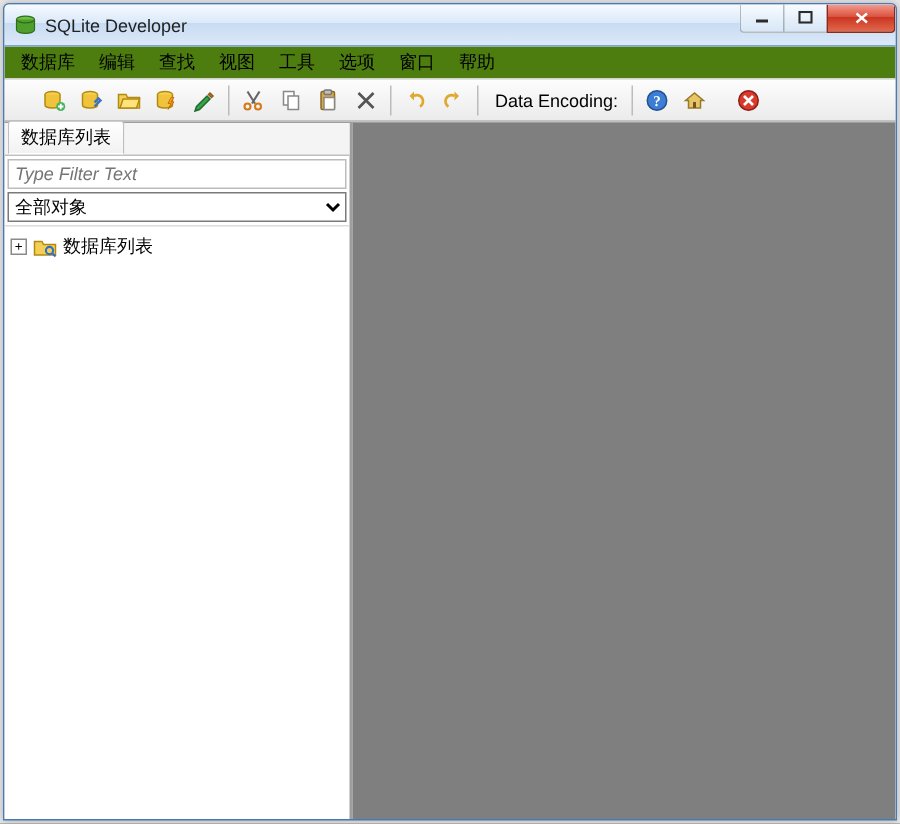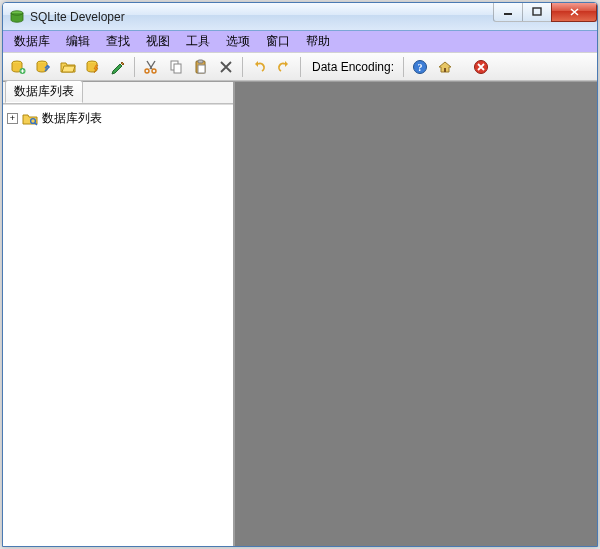--- a/index.html
+++ b/index.html
@@ -36,34 +36,34 @@
     font-size: 10px; font-family: Arial;
     background: linear-gradient(#f7fbff,#d7e6f6);
     cursor: default;
   }
   .win-btn:first-child { border-radius: 0 0 0 3px; }
   .win-btn.close { width: 46px; background: linear-gradient(#f49b8f,#d9533e 45%,#c93420 46%,#e2684b); color:#fff; border-radius: 0 0 3px 0; border-color:#8a2a1b;}
   .win-btn svg { display:block; }
 
   
   .menubar {
-    height: 22px; background:#c4b5fd;
+    height: 22px; background:#4d7c0f;
     border-bottom: 1px solid #d3d3d3;
     display: flex; align-items: center;
     padding: 0 4px; gap: 2px;
   }
   .menu-item { padding: 2px 7px; cursor: default; }
 
   
   .toolbar {
     height: 28px;
     background: linear-gradient(#fdfdfd,#ebebeb);
     border-bottom: 1px solid #c2c2c2;
     display: flex; align-items: center;
-    padding: 0 4px; gap: 3px;
+    padding: 0 22px; gap: 3px;
   }
   .tb-btn {
     width: 22px; height: 22px;
     display:flex; align-items:center; justify-content:center;
     border-radius:2px; cursor:default;
   }
   .tb-sep { width:1px; height:20px; background:#bcbcbc; margin:0 2px; }
   .tb-label { font-size:12px; margin: 0 4px 0 6px; }
   .tb-select {
     height: 20px; width: 122px;
@@ -283,21 +283,25 @@
   </div>
 
   <div class="body">
 
     <div class="sidebar">
 
       <div class="tabbar-left">
         <div class="left-tab">数据库列表</div>
       </div>
 
-
+      <input class="filter-input" type="text" placeholder="Type Filter Text" style="">
+
+      <select class="filter-select">
+        <option>全部对象</option>
+      </select>
 
       <div class="tree">
         <div class="tree-row">
           <span class="expander">+</span>
           <span class="tree-icon">
             <svg width="16" height="16" viewBox="0 0 16 16">
               <path d="M1 4h5l1 2h8v7H1z" fill="#f4cf55" stroke="#b28a12"></path>
               <circle cx="11" cy="10" r="2.4" fill="none" stroke="#3370c4" stroke-width="1.4"></circle>
               <path d="M13 12l2 2" stroke="#3370c4" stroke-width="1.4"></path>
             </svg>

